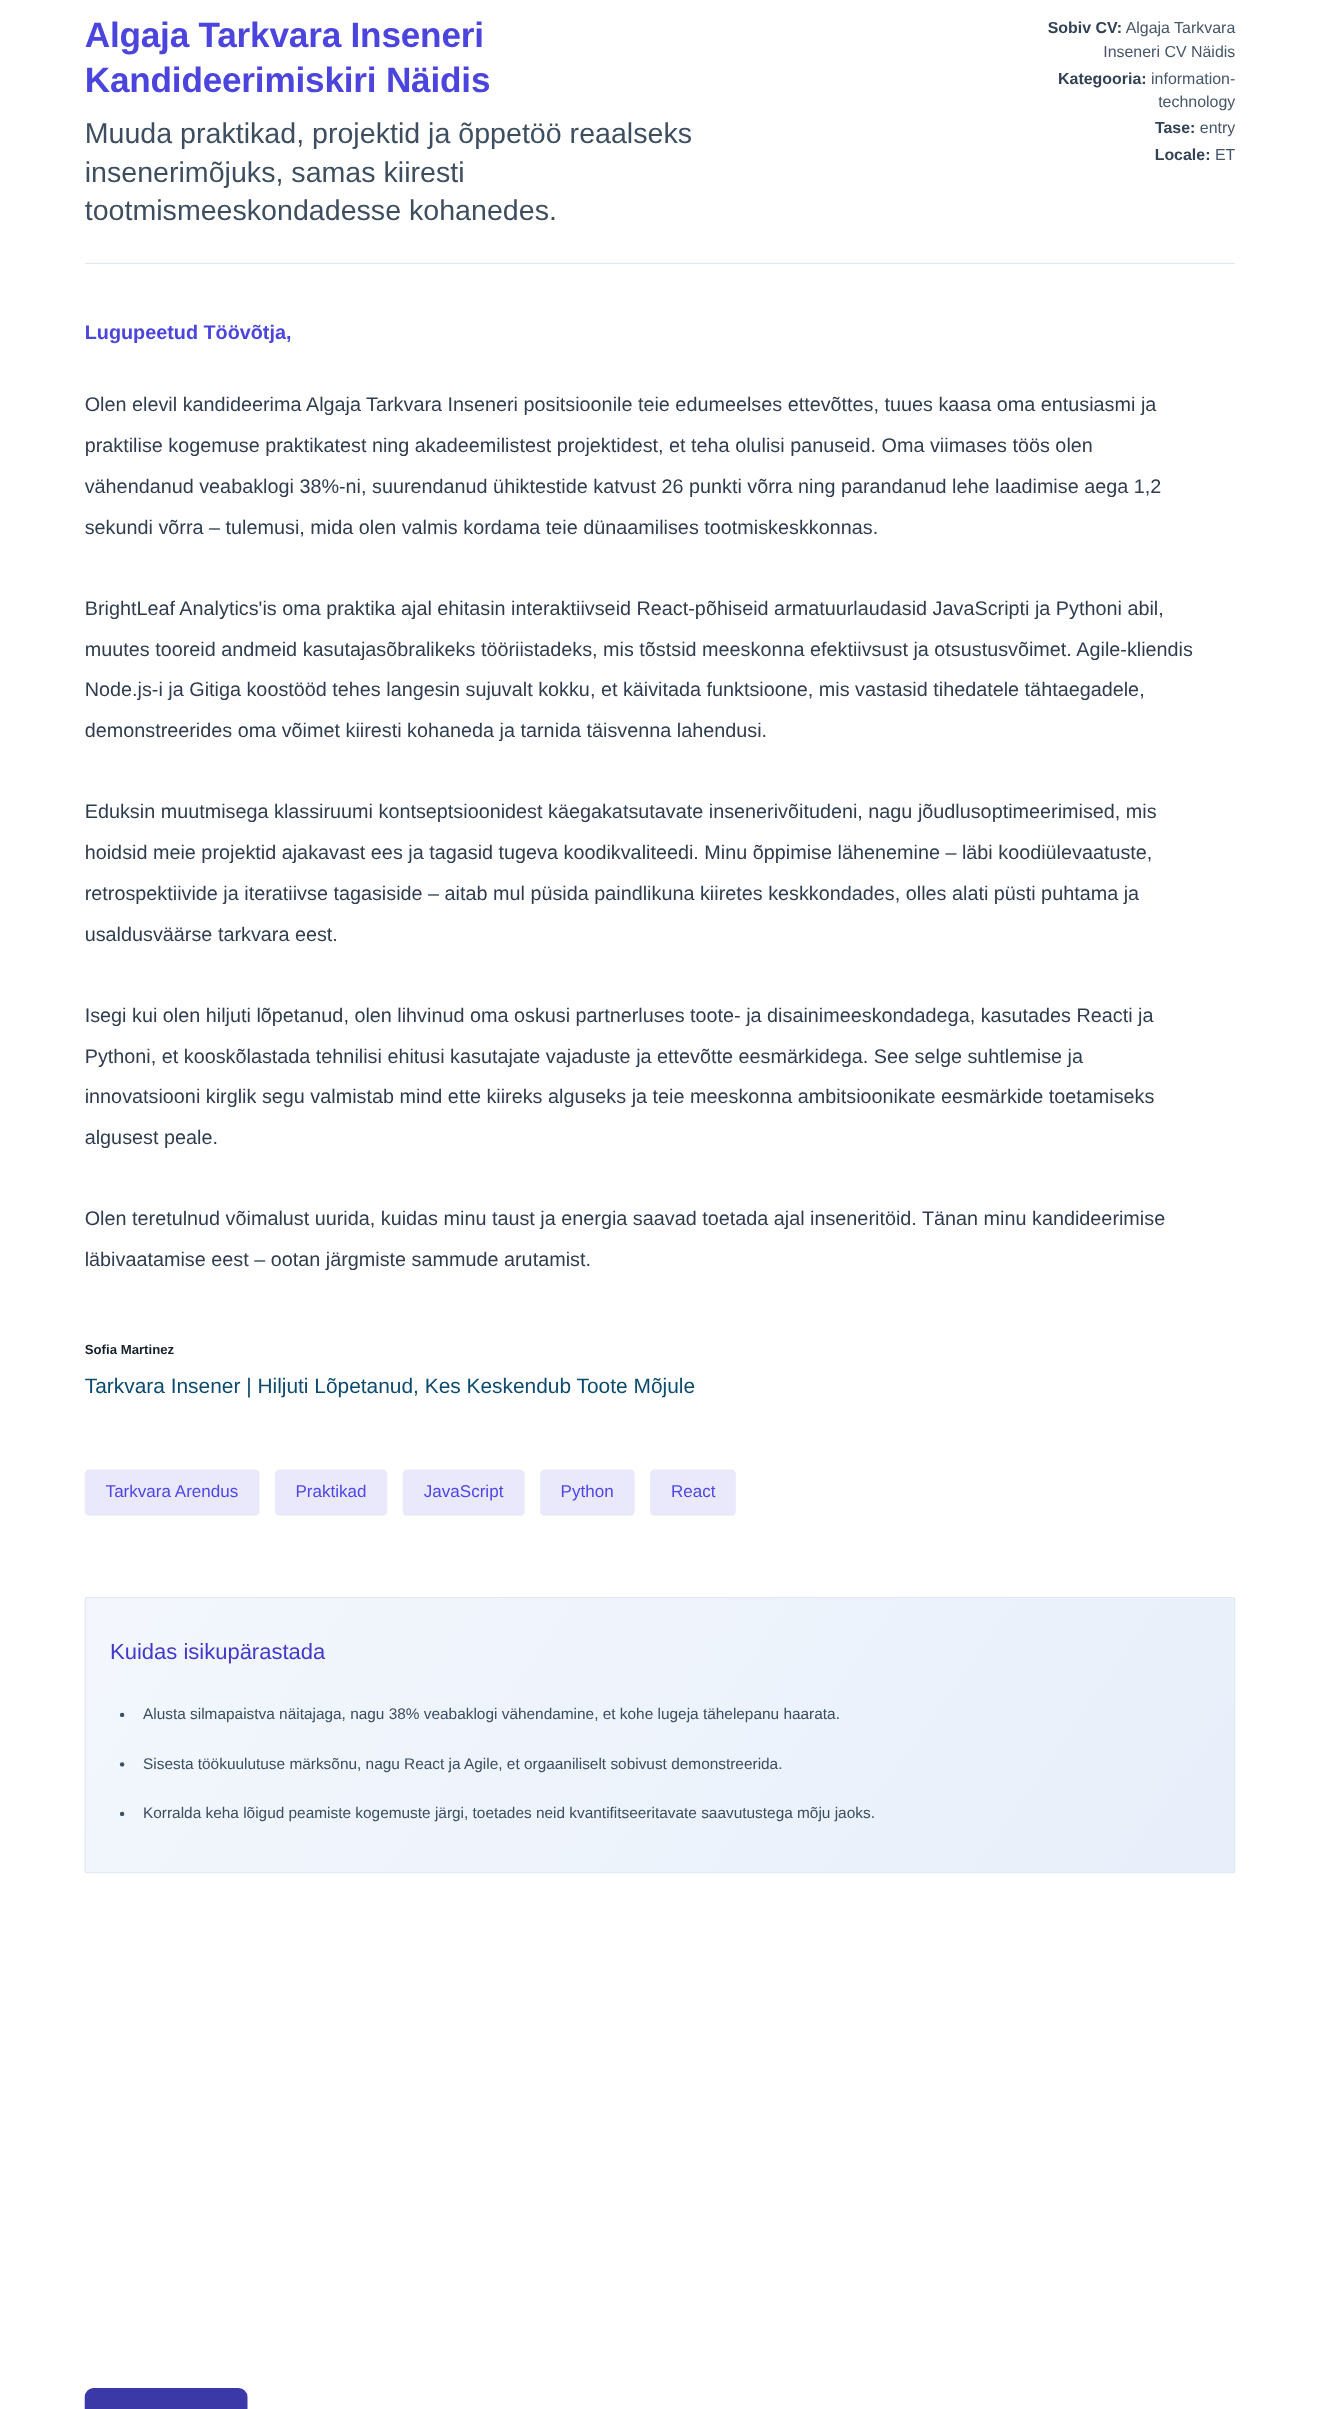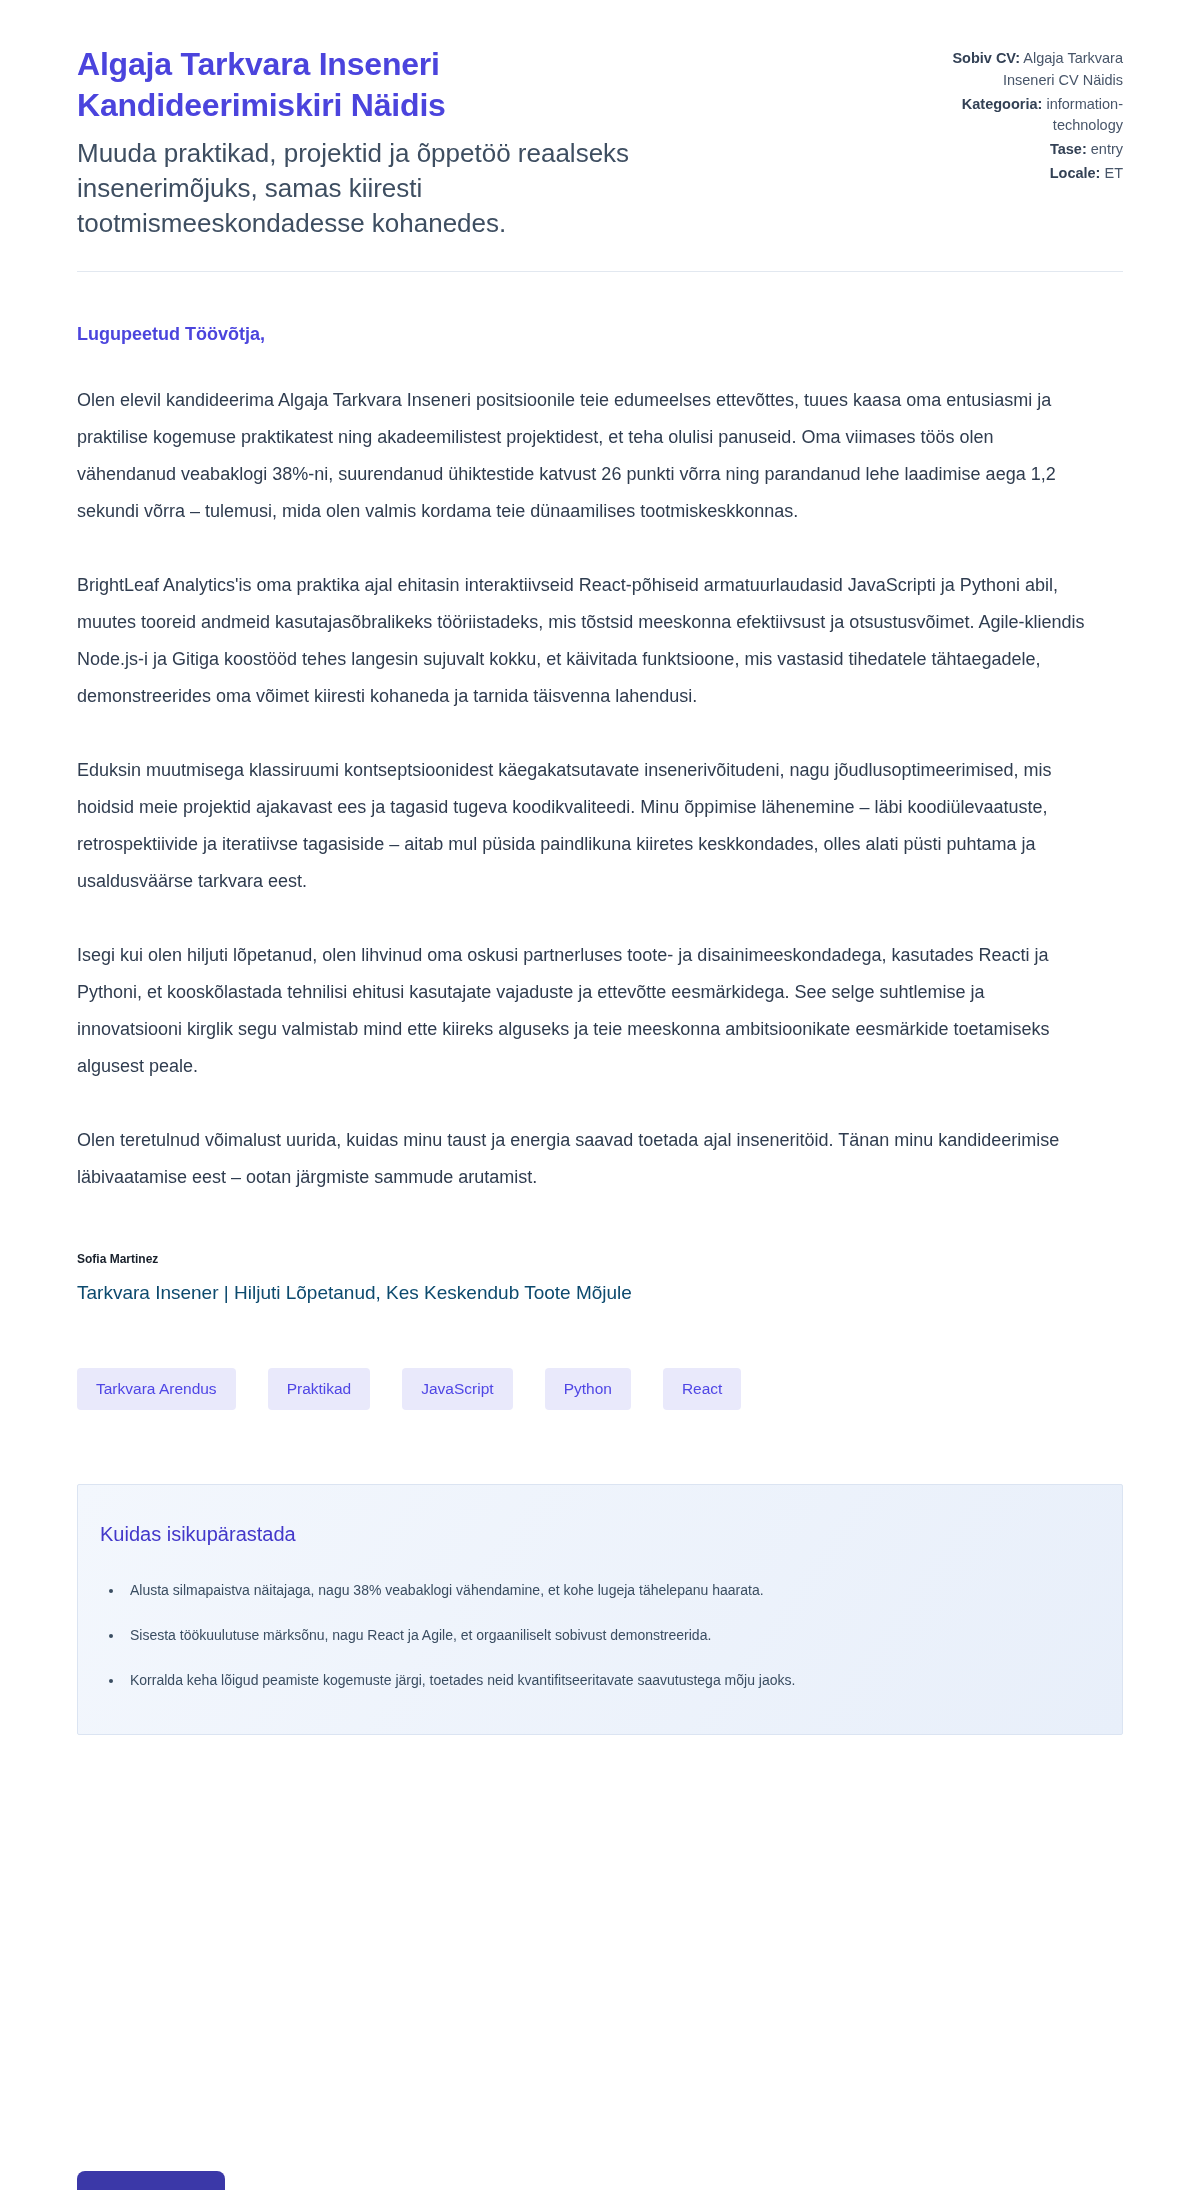--- a/index.html
+++ b/index.html
@@ -7,21 +7,21 @@
   body { font-family: "Liberation Sans", sans-serif; color: #2f3c4f; }
 
   .page {
     position: relative;
     width: 1200px;
     height: 2190px;
     margin: 0 auto;
     background: #ffffff;
     overflow: hidden;
   }
-  .content { width: 1046px; margin: 0 auto; padding-top: 44px; }
+  .content { width: 1046px; margin: 12px auto; }
 
   
   .header { display: flex; justify-content: space-between; align-items: flex-start; }
   .title {
     margin: 0;
     font-size: 32px;
     line-height: 1.28;
     font-weight: bold;
     color: #4b44dd;
     max-width: 545px;
@@ -49,21 +49,21 @@
 
   .divider { border: none; border-top: 1px solid #e2e8f0; margin: 30px 0 0; }
 
   
   .greeting { margin: 52px 0 0; font-size: 18px; font-weight: bold; color: #4b44dd; }
   .body-par { margin: 37px 0 0; font-size: 18px; line-height: 37px; color: #2f3c4f; max-width: 1010px; }
   .sig-name { margin: 56px 0 0; font-size: 12px; font-weight: bold; color: #18202b; }
   .sig-role { margin: 16px 0 0; font-size: 19px; color: #0c4a6e; }
 
   
-  .tags { display: flex; gap: 32px; margin-top: 64px; }
+  .tags { display: flex; gap: 14px; margin-top: 64px; }
   .tag {
     display: inline-block;
     background: #e9e9fb;
     color: #4f46e5;
     font-size: 15.5px;
     padding: 12px 19px;
     border-radius: 4px;
     cursor: pointer;
     white-space: nowrap;
   }

